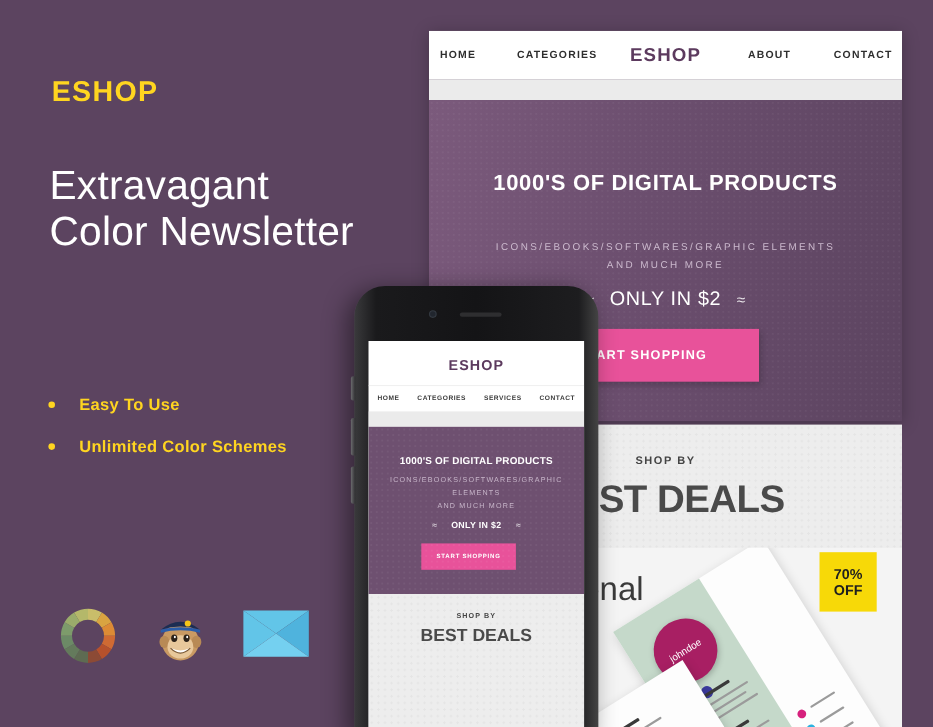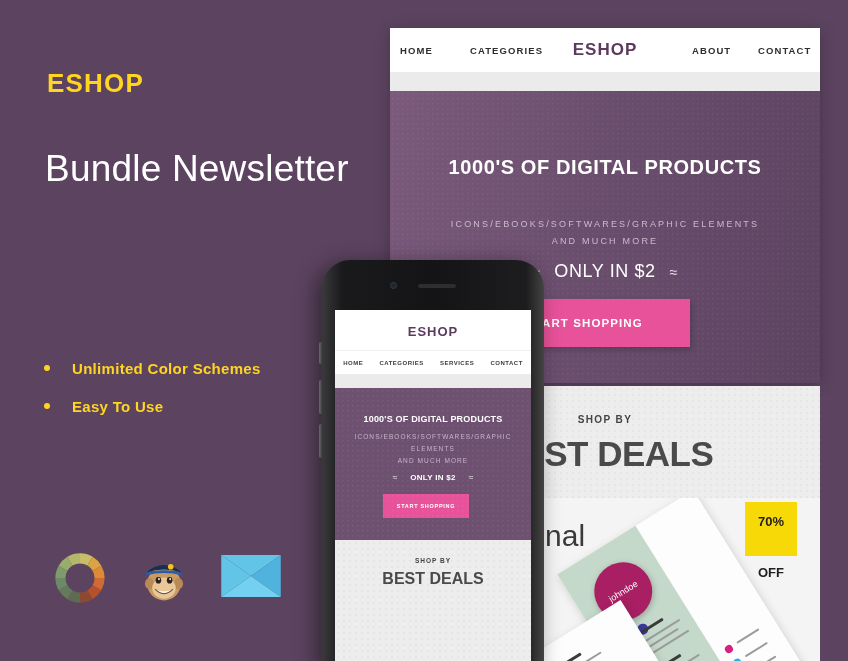--- a/index.html
+++ b/index.html
@@ -57,21 +57,21 @@
   #desktop-navbar{
     position:absolute; left:0; top:0; width:100%; height:44px;
     background:#ffffff; display:flex; align-items:center;
   }
   .nav-link{
     font-size:9.5px; font-weight:bold; color:#2e2e2e;
     letter-spacing:1.1px; white-space:nowrap;
   }
   #nav-home{ position:absolute; left:10px; }
   #nav-categories{ position:absolute; left:80px; }
-  #nav-about{ position:absolute; left:302px; }
+  #nav-about{ position:absolute; left:290px; }
   #nav-contact{ position:absolute; left:368px; }
   #desktop-logo{
     position:absolute; left:0; right:0; text-align:center;
     font-size:17px; font-weight:bold; color:#5c3a5e; letter-spacing:1px;
   }
   #desktop-subbar{
     position:absolute; left:0; top:44px; width:100%; height:19px;
     background:#ebebeb;
   }
   #desktop-hero{
@@ -136,21 +136,21 @@
     position:absolute; left:30px; top:20px; width:200px;
     font-size:30px; line-height:36px; font-weight:300; color:#3a3a3a;
   }
   #product-name span{ display:block; }
   #discount-badge{
     position:absolute; right:23px; top:4px; width:52px; height:54px;
     background:#f7d908; display:flex; flex-direction:column;
     align-items:center; justify-content:center; z-index:4;
   }
   #discount-badge div{
-    font-size:13px; font-weight:bold; color:#1f1f1f; line-height:15px;margin-top:36px;
+    font-size:13px; font-weight:bold; color:#1f1f1f; line-height:15px;
   }
 
   
   #resume-art{
     position:absolute; left:150px; top:30px; width:250px; height:230px;
     transform:rotate(-32deg); transform-origin:center;
     z-index:3;
   }
   .sheet{
     position:absolute; background:#fdfdfd;
@@ -276,31 +276,32 @@
   }
 </style>
 </head>
 <body>
 
 <div id="left-panel">
 
   <div id="brand-logo">ESHOP</div>
 
   <div id="headline">
-    <span>Bundle Newsletter</span>
+    <span>Extravagant</span>
+    <span>Color Newsletter</span>
   </div>
 
   <ul id="feature-list">
     <li>
       <span class="bullet"></span>
-      <span>Unlimited Color Schemes</span>
+      <span>Easy To Use</span>
     </li>
     <li>
       <span class="bullet"></span>
-      <span>Easy To Use</span>
+      <span>Unlimited Color Schemes</span>
     </li>
   </ul>
 
   <div id="partner-icons">
 
     <div class="icon-box">
       <svg viewBox="0 0 100 100" width="56" height="56" aria-hidden="true">
         <g transform="translate(50,50)">
           <g id="seg"></g>
           <path d="M0,-44 A44,44 0 0,1 22.6,-37.8 L13.3,-22.3 A26,26 0 0,0 0,-26 Z" fill="#c9bd6a"></path>

